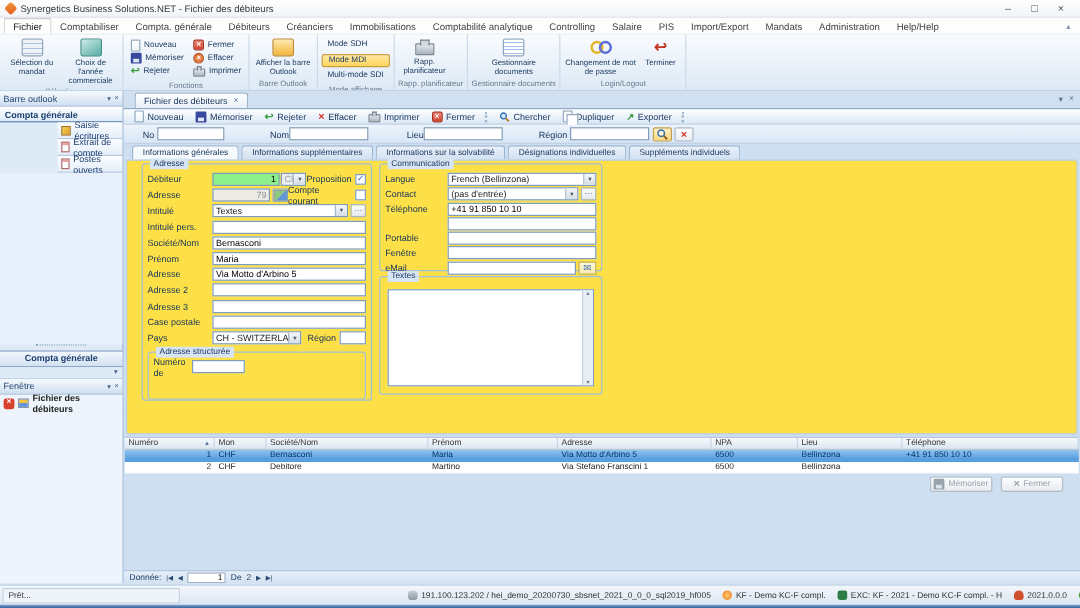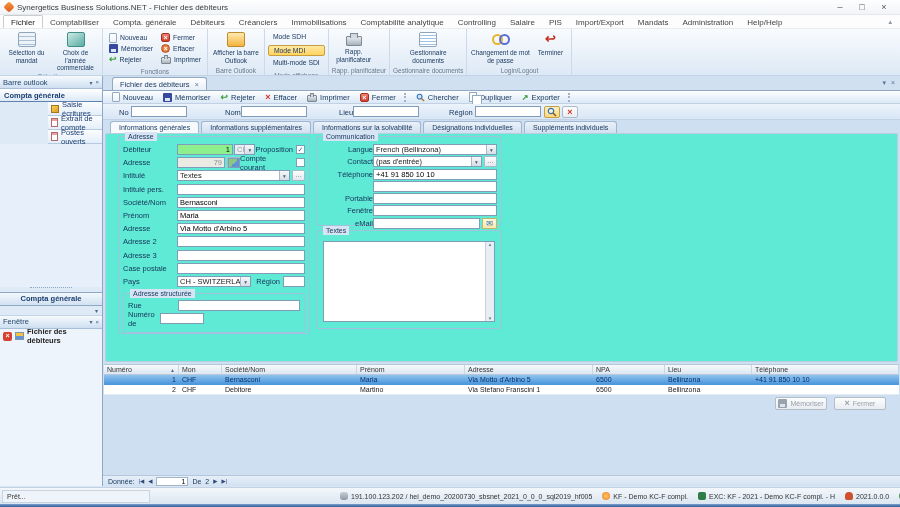--- a/index.html
+++ b/index.html
@@ -125,29 +125,29 @@
   .sbtn { position:absolute; top:2px; width:16px; height:12px; border:1px solid #aab8c8; border-radius:2px;
     display:flex; align-items:center; justify-content:center; }
   .sbtn.mag { background:linear-gradient(#ffeec2,#fcd97e); border-color:#c2a04a; }
   .sbtn.clr { background:linear-gradient(#fdfdfd,#e8edf3); color:#d42f1f; font-weight:bold; font-size:9px; }
 
   .form-tabs { position:absolute; top:29px; left:7px; right:0; height:13px; display:flex; gap:2px; align-items:flex-end; }
   .ftab { height:12px; padding:0 8px; background:linear-gradient(#eaf1f9,#d2e0f0); border:1px solid #9fb6d0; border-bottom:none;
     border-radius:3px 3px 0 0; font-size:7px; color:#1c3a60; line-height:11px; white-space:nowrap; }
   .ftab.active { background:#f6fafd; }
 
-  .form-panel { position:absolute; top:42px; left:2px; right:2px; height:229px; background:#5eead4;
+  .form-panel { position:absolute; top:42px; left:2px; right:2px; height:229px; background:#fde047;
     border:1px solid #b9cde2; border-radius:2px; }
   .gb { position:absolute; border:1px solid #a3c0dc; border-radius:3px; }
   .gbt { position:absolute; top:-5px; left:6px; background:#d6e4f3; padding:0 3px; font-size:7px; color:#1c3a60; line-height:9px; }
   .gb-inner { position:absolute; left:4px; right:4px; top:7px; bottom:2px; display:flex; flex-direction:column; }
   .frow { display:flex; align-items:center; height:11px; flex:none; margin-bottom:2.2px; }
   .frow.tight { margin-bottom:1.3px; }
   .flab { width:54px; flex:none; font-size:7.5px; color:#15335a; }
-  .flab.cm { width:52px;text-align:right; }
+  .flab.cm { width:52px; }
   .inp { height:11px; border:1px solid #7f9db9; background:#fff; font-size:7.5px; font-family:inherit; padding:0 2px; }
   .inp.dis { background:#ebebe4; color:#8a8f96; }
   .inp.green { background:#8ef08c; }
   .tr { text-align:right; }
   .cmb { position:relative; height:11px; background:#fff; border:1px solid #7f9db9; font-size:7.5px; line-height:10px;
     padding:0 13px 0 2px; overflow:hidden; white-space:nowrap; }
   .cmb.dis { background:#ebeef1; color:#9aa0a8; }
   .cmb .dd { position:absolute; right:0; top:0; bottom:0; width:10px; background:linear-gradient(#f6f8fa,#d6dde6);
     border-left:1px solid #aab8c8; text-align:center; font-size:5.5px; line-height:10px; color:#47596e; }
   .btn3 { width:13px; height:11px; background:linear-gradient(#fdfdfd,#e4e8ee); border:1px solid #aab8c8;
@@ -527,24 +527,20 @@
                 <span class="dd">▾</span>
               </div>
               <span style="margin-left:5px;font-size:7.5px;color:#15335a">Région</span>
               <input class="inp" style="width: 22px; margin-left: 3px;">
             </div>
 
             <div class="gb" style="position:relative;left:0;top:4px;width:182px;height:40px;flex:none">
               <span class="gbt">Adresse structurée</span>
               <div class="gb-inner" style="top:6px">
                 <div class="frow">
-                  <span class="flab" style="width:50px">Rue</span>
-                  <input class="inp" style="flex: 1 1 0%;">
-                </div>
-                <div class="frow">
                   <span class="flab" style="width:32px">Numéro de</span>
                   <input class="inp" style="width: 44px;">
                 </div>
               </div>
             </div>
           </div>
         </div>
 
         <div class="gb" style="left:210px;top:2px;width:186px;height:90px">
           <span class="gbt">Communication</span>

